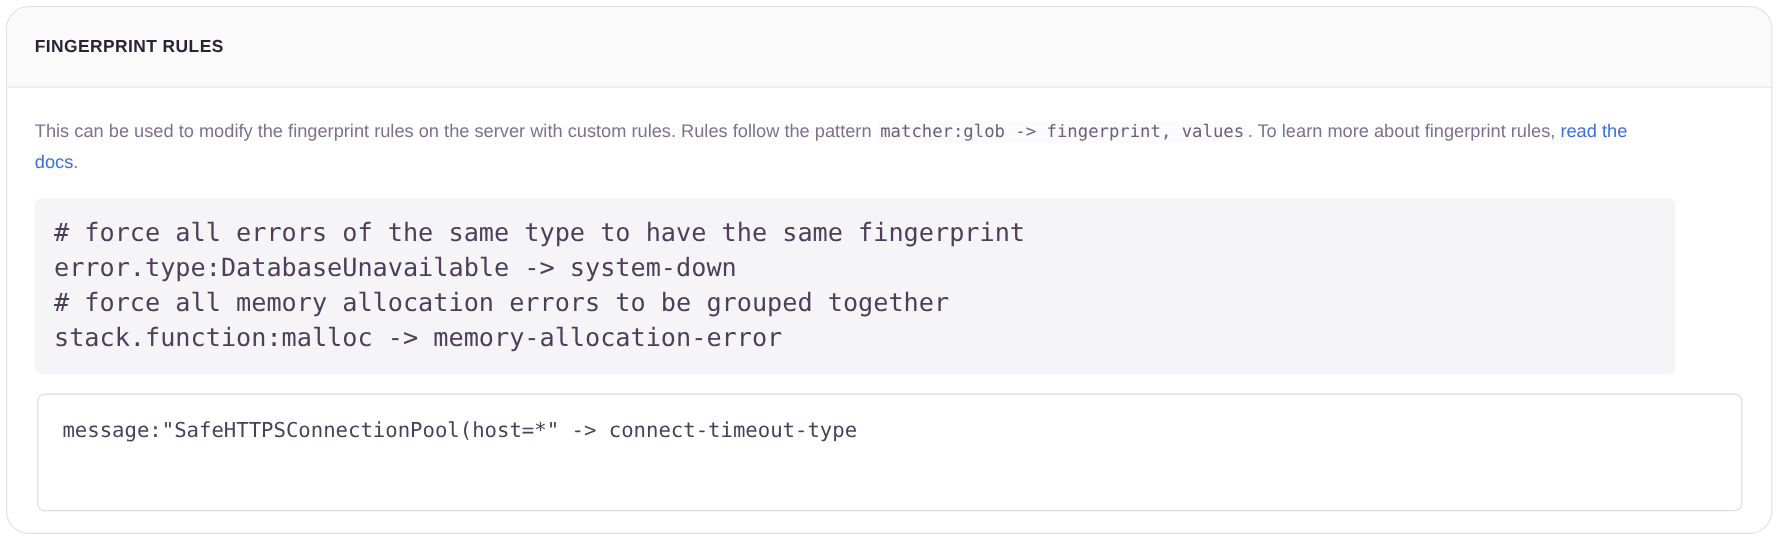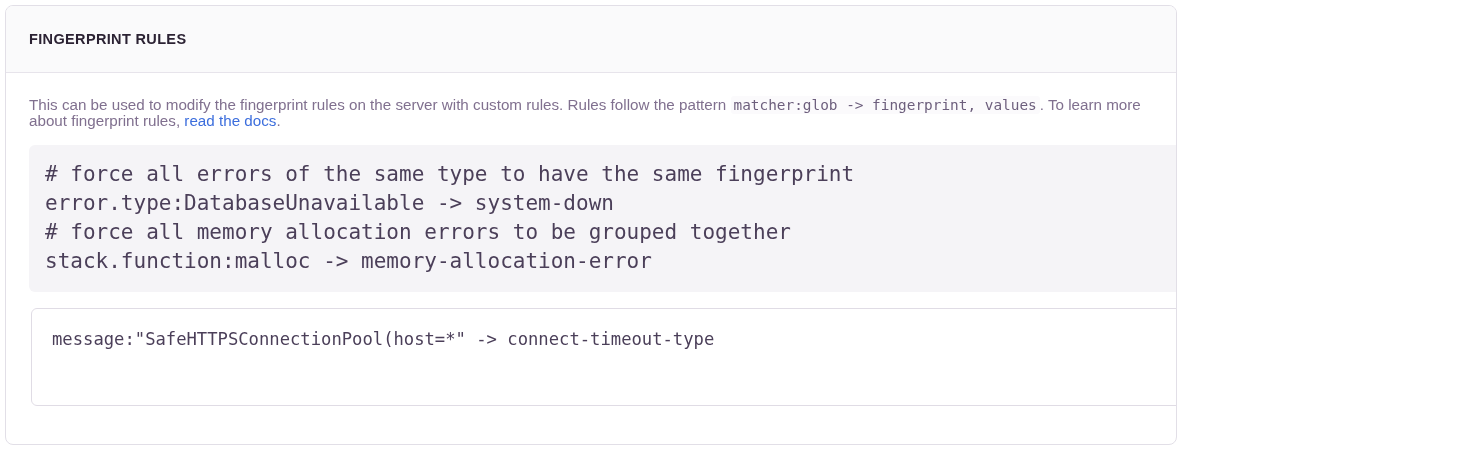--- a/index.html
+++ b/index.html
@@ -12,26 +12,26 @@
   }
   body {
     font-family: "Liberation Sans", sans-serif;
     -webkit-font-smoothing: antialiased;
   }
 
   .panel {
     position: absolute;
     left: 5px;
     top: 5px;
-    width: 1172px;
+    width: 1472px;
     height: 440px;
     box-sizing: border-box;
     background: #ffffff;
     border: 1px solid #e2dfe7;
-    border-radius: 8px;
+    border-radius: 19px;
     overflow: hidden;
   }
 
   .panel-header {
     height: 67px;
     box-sizing: border-box;
     background: #fafafb;
     border-bottom: 1px solid #e7e4eb;
     display: flex;
     align-items: center;
@@ -46,21 +46,21 @@
     text-transform: uppercase;
     white-space: nowrap;
   }
 
   .panel-body {
     padding: 24px 23px 0 23px;
   }
 
   .description {
     font-size: 15.2px;
-    line-height: 16px;
+    line-height: 26px;
     color: #80708f;
     margin: 0 0 16px 0;
     max-width: 1356px;
   }
 
   .inline-code {
     font-family: "DejaVu Sans Mono", "Liberation Mono", monospace;
     font-size: 14.4px;
     color: #6d5f7d;
     background: #fbfafc;

